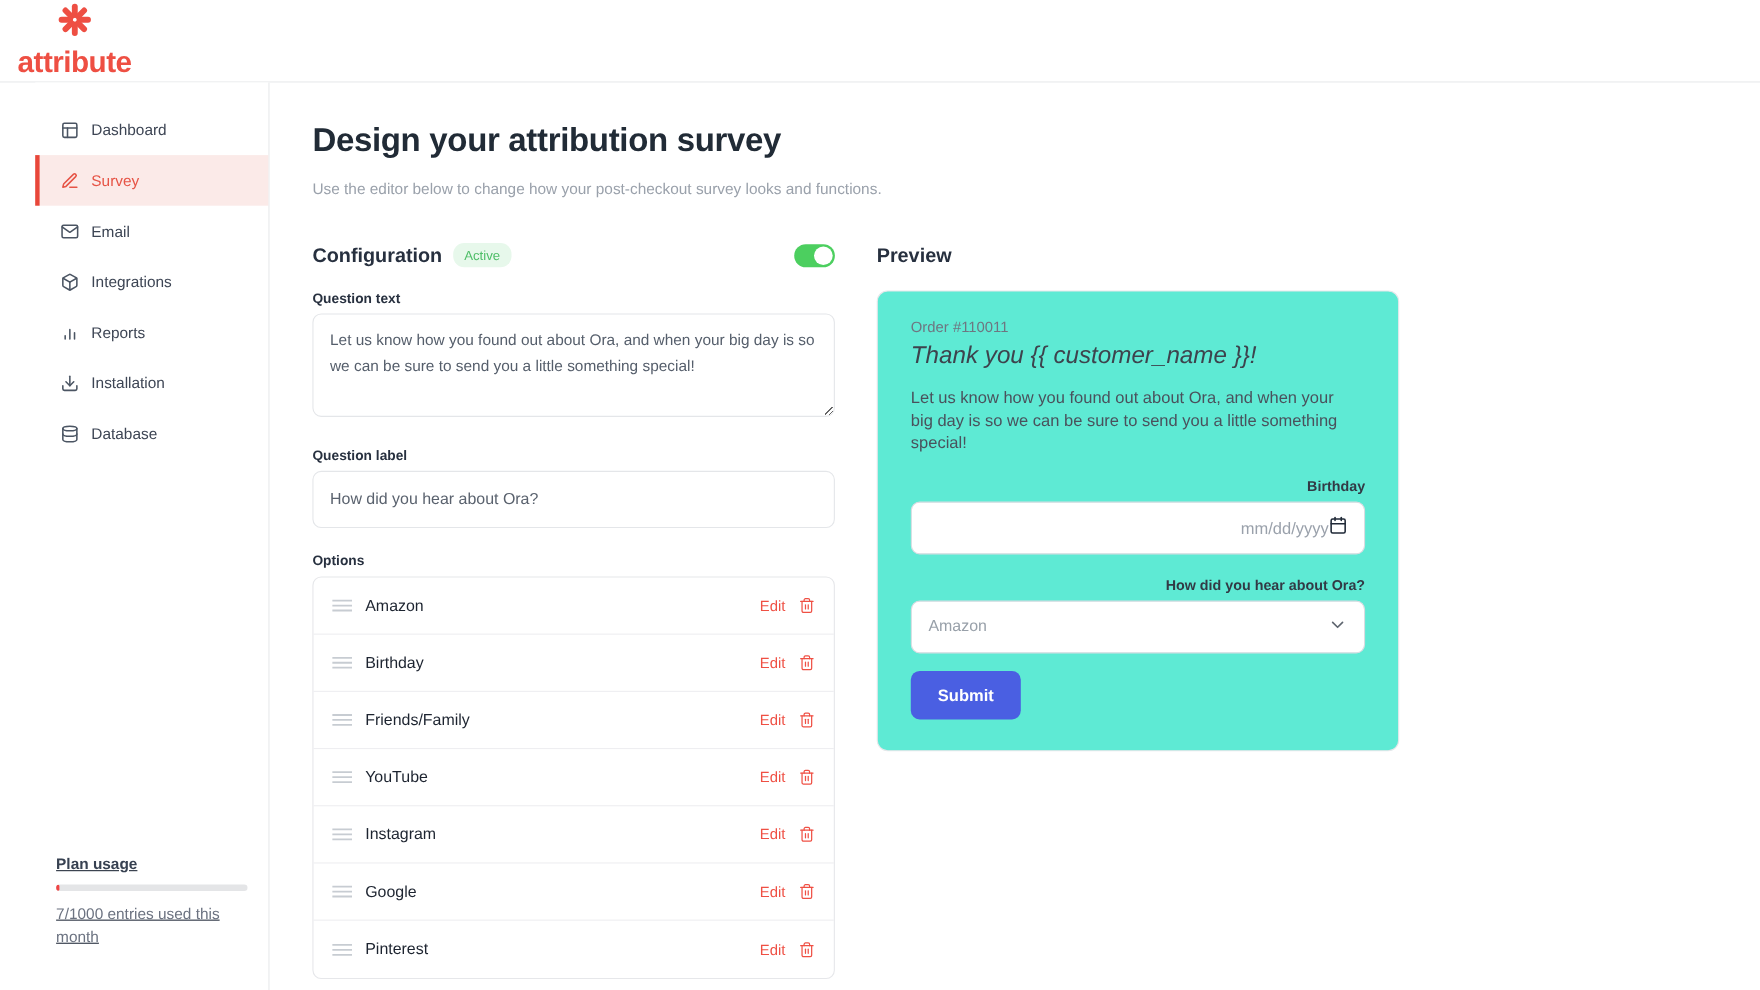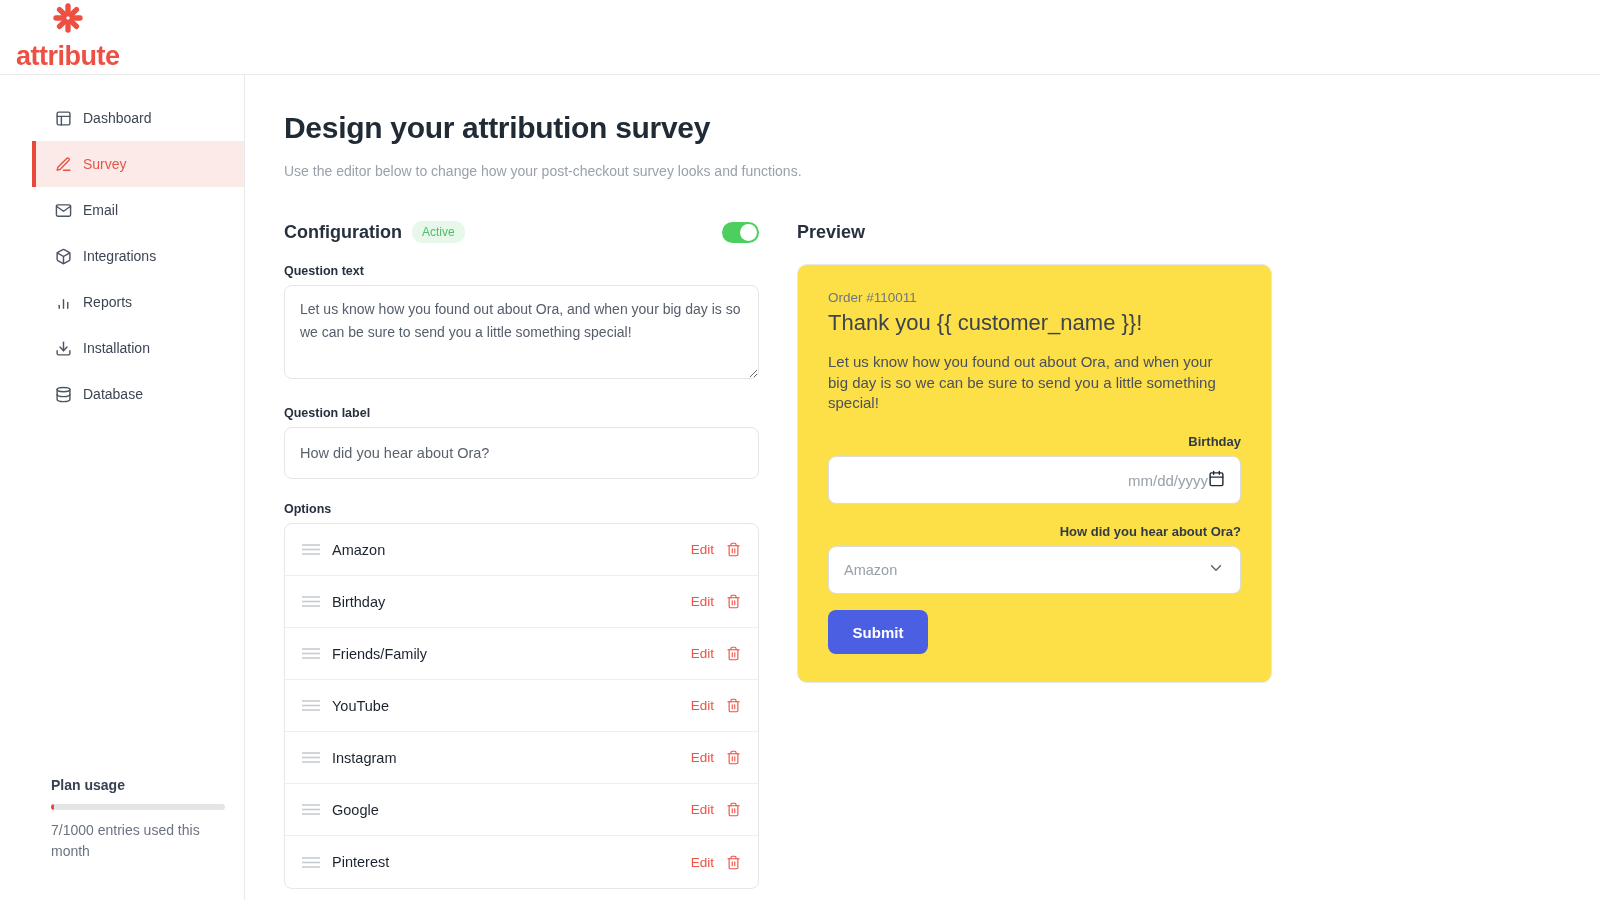--- a/index.html
+++ b/index.html
@@ -21,21 +21,21 @@
     position: relative; background: #fff; }
   .nav { padding-top: 20px; }
   .nav-item { height: 46px; display: flex; align-items: center; gap: 11px;
     padding-left: 23px; font-size: 14px; color: #3d4554; cursor: pointer; }
   .nav-item svg { width: 17px; height: 17px; stroke: #4b5563; fill: none;
     stroke-width: 2; stroke-linecap: round; stroke-linejoin: round; flex: 0 0 auto; }
   .nav-item.active { background: #fbeae8; color: #e65446;
     border-left: 4px solid #e8473a; padding-left: 19px; }
   .nav-item.active svg { stroke: #e65446; }
 
-  .plan-usage { position: absolute; bottom: 0; left: 0; right: 0; padding: 16px 19px 22px; }
+  .plan-usage { position: absolute; bottom: 0; left: 0; right: 0; padding: 16px 19px 22px; text-decoration: underline; }
   .plan-title { font-size: 14px; font-weight: 700; color: #374151; margin-bottom: 11px; }
   .progress-track { height: 6px; background: #e4e5e7; border-radius: 3px;
     overflow: hidden; margin-bottom: 10px; }
   .progress-fill { height: 100%; background: #ef4444; border-radius: 3px; width: 2%; }
   .plan-text { font-size: 14px; color: #6b7280; line-height: 1.55; margin-bottom: 15px;
     max-width: 165px; }
   .upgrade-btn { display: block; width: 100%; height: 41px; background: #fff;
     border: 1px solid #f0948b; border-radius: 8px; color: #ee4f43; font-size: 14px;
     font-weight: 500; font-family: inherit; cursor: pointer; }
 
@@ -75,24 +75,24 @@
   .drag svg { width: 18px; height: 13px; stroke: #c7ccd2; stroke-width: 1.6; }
   .opt-name { font-size: 14.5px; color: #1d2430; }
   .row-actions { margin-left: auto; display: flex; align-items: center; gap: 12px; }
   .edit-link { font-size: 13.5px; color: #ef5044; cursor: pointer; text-decoration: none; }
   .trash { display: flex; cursor: pointer; }
   .trash svg { width: 15px; height: 15px; stroke: #ef5044; fill: none; stroke-width: 1.8;
     stroke-linecap: round; stroke-linejoin: round; }
 
   
   .preview-header { display: flex; align-items: center; margin-bottom: 20px; height: 24px; }
-  .preview-card { border: 1px solid #e6e7ea; border-radius: 10px; background: #fde047;
+  .preview-card { border: 1px solid #e6e7ea; border-radius: 10px; background: #5eead4;
     padding: 25px 30px 28px; }
   .order-no { font-size: 13.5px; color: #6e7681; margin-bottom: 5px; }
-  .thanks-title { font-size: 22px; font-weight: 400; color: #3d434d; margin-bottom: 16px; }
+  .thanks-title { font-size: 22px; font-weight: 400; color: #3d434d; margin-bottom: 16px; font-style: italic; }
   .preview-desc { font-size: 15px; color: #4a515c; line-height: 1.38; margin-bottom: 20px;
     max-width: 405px; }
   .p-label { font-size: 13px; font-weight: 700; color: #323a45; margin-bottom: 7px; text-align: right; }
   .p-field { height: 48px; border: 1px solid #d9dce1; border-radius: 8px; display: flex;
     align-items: center; padding: 0 15px; margin-bottom: 20px; background: #fff; }
   .p-field input { flex: 1; border: none; outline: none; font-size: 15px; color: #2d3340;
     font-family: inherit; background: transparent; text-align: right; }
   .p-field input::placeholder { color: #9aa1ab; }
   .p-field svg { flex: 0 0 auto; }
   .cal-icon svg { width: 17px; height: 17px; stroke: #1f2937; fill: none; stroke-width: 2;

